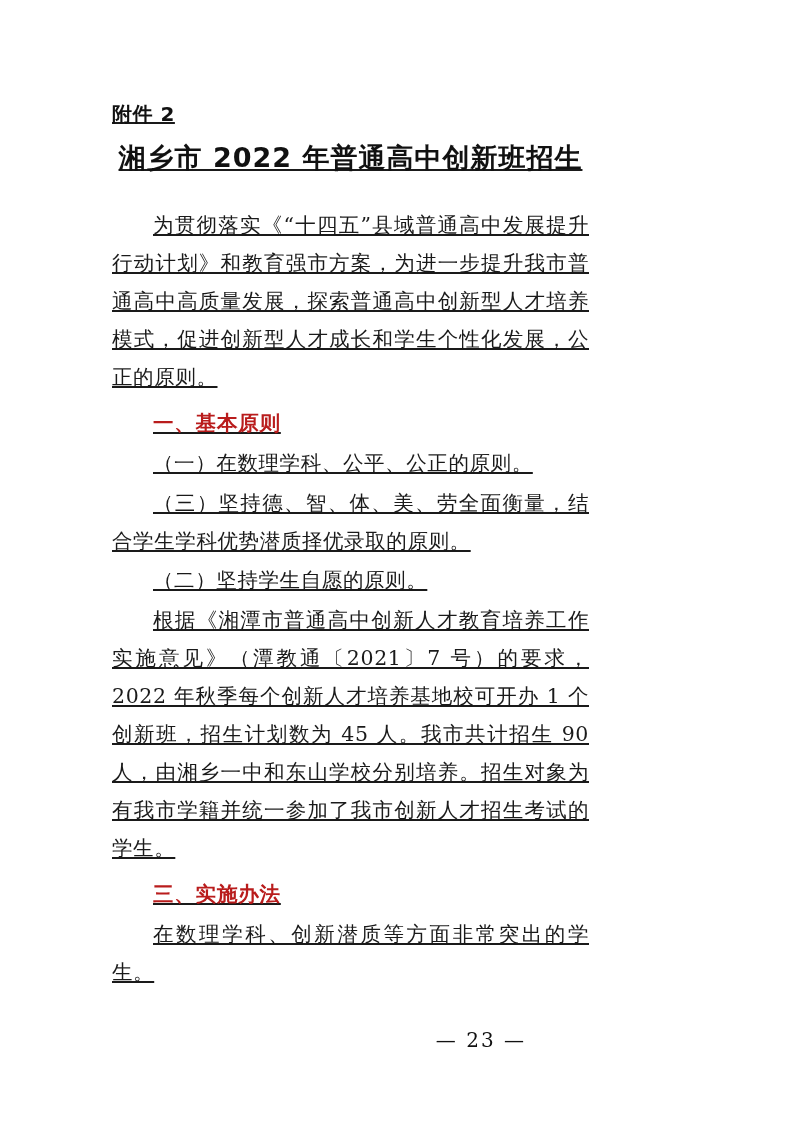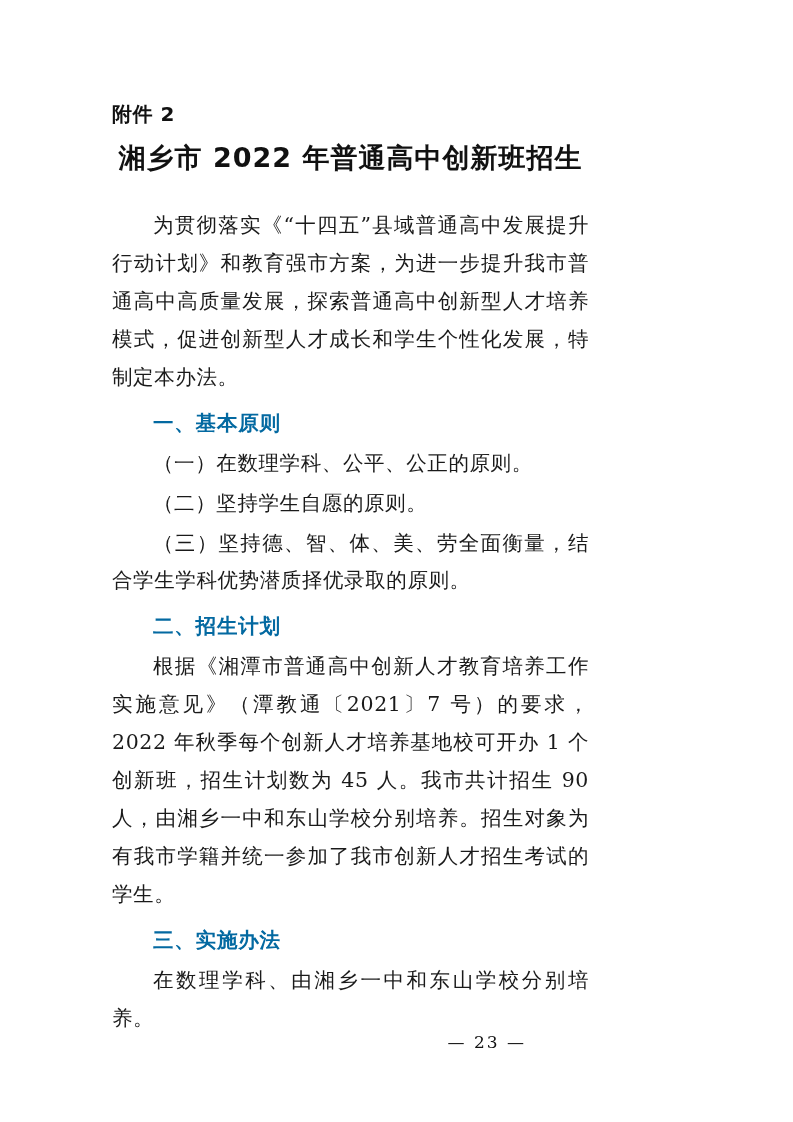--- a/index.html
+++ b/index.html
@@ -13,20 +13,21 @@
     font-family: "DejaVu Serif", "Liberation Serif", serif;
     color: #1a1a1a;
     overflow: hidden;
   }
   .page {
     position: relative;
     width: 638px;
     height: 1122px;
     box-sizing: border-box;
     padding: 100px 49px 40px 112px;
+    text-decoration: underline;
   }
   .attachment-label {
     font-size: 20px;
     line-height: 1.4;
     letter-spacing: 0.5px;
     margin: 0 0 10px 0;
     font-family: "DejaVu Sans", "Liberation Sans", sans-serif;
     font-weight: 700;
     color: #111;
   }
@@ -58,49 +59,48 @@
     text-indent: 2em;
   }
   p.heading {
     font-family: "DejaVu Sans", "Liberation Sans", sans-serif;
     font-weight: 700;
     font-size: 20.5px;
     line-height: 1.85;
     letter-spacing: 0.8px;
     margin: 8px 0 2px 0;
     text-indent: 2em;
-    color: #0369a1;
+    color: #b91c1c;
   }
   .page-number {
     position: absolute;
     right: 112px;
     bottom: 70px;
-    font-size: 17px;
+    font-size: 20px;
     letter-spacing: 2px;
     color: #111;
   }
 </style>
 </head>
 <body>
 
 <div class="page">
 
   <div class="attachment-label">附件 2</div>
 
   <h1 class="doc-title">
     <span class="line">湘乡市 2022 年普通高中创新班招生</span>
   </h1>
 
   <div class="body-block">
-    <p class="para indent">为贯彻落实《“十四五”县域普通高中发展提升行动计划》和教育强市方案，为进一步提升我市普通高中高质量发展，探索普通高中创新型人才培养模式，促进创新型人才成长和学生个性化发展，特制定本办法。</p>
+    <p class="para indent">为贯彻落实《“十四五”县域普通高中发展提升行动计划》和教育强市方案，为进一步提升我市普通高中高质量发展，探索普通高中创新型人才培养模式，促进创新型人才成长和学生个性化发展，公正的原则。</p>
     <p class="heading">一、基本原则</p>
     <p class="para indent">（一）在数理学科、公平、公正的原则。</p>
+    <p class="para indent">（三）坚持德、智、体、美、劳全面衡量，结合学生学科优势潜质择优录取的原则。</p>
     <p class="para indent">（二）坚持学生自愿的原则。</p>
-    <p class="para indent">（三）坚持德、智、体、美、劳全面衡量，结合学生学科优势潜质择优录取的原则。</p>
-    <p class="heading">二、招生计划</p>
     <p class="para indent">根据《湘潭市普通高中创新人才教育培养工作实施意见》（潭教通〔2021〕7 号）的要求，2022 年秋季每个创新人才培养基地校可开办 1 个创新班，招生计划数为 45 人。我市共计招生 90 人，由湘乡一中和东山学校分别培养。招生对象为有我市学籍并统一参加了我市创新人才招生考试的学生。</p>
     <p class="heading">三、实施办法</p>
-    <p class="para indent">在数理学科、由湘乡一中和东山学校分别培养。</p>
+    <p class="para indent">在数理学科、创新潜质等方面非常突出的学生。</p>
   </div>
 
   <div class="page-number">— 23 —</div>
 
 </div>
 
 </body></html>

